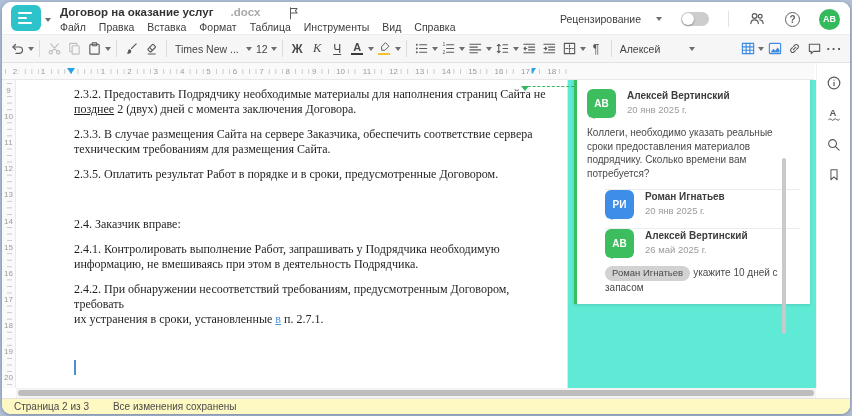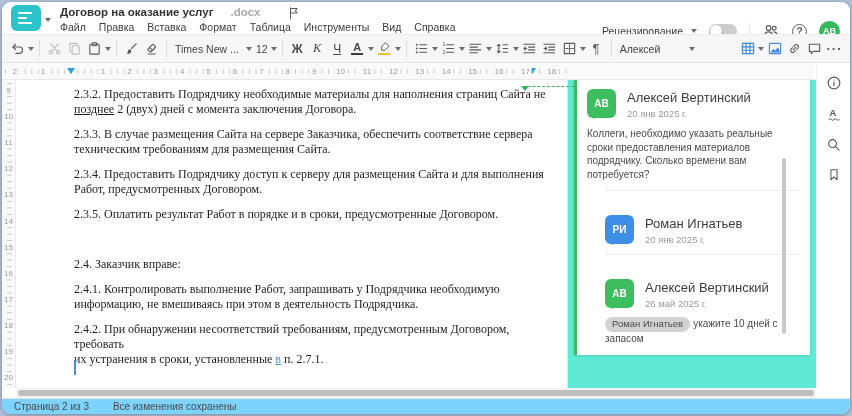--- a/index.html
+++ b/index.html
@@ -14,21 +14,21 @@
   .app-btn .bar{height:2.3px;background:#fff;border-radius:2px}
   .b1{width:14px}.b2{width:9px}.b3{width:14px}
   .crt{width:0;height:0;border:3.2px solid transparent;border-top:4.2px solid #6d6d6d;display:inline-block;margin-top:4px}
   .app-crt{position:absolute;left:43px;top:12px}
   .title-row{position:absolute;left:58px;top:4px;display:flex;gap:17px;height:13px}
   .doc-title{font-size:11.5px;font-weight:bold;color:#333}
   .doc-ext{font-size:11.5px;font-weight:bold;color:#a8a8a8}
   .flag{margin-left:9px}
   .menubar{position:absolute;left:58px;top:19px;display:flex;gap:13px;font-size:10.5px;color:#3d3d3d}
   .menu-item{cursor:pointer}
-  .topbar-right{position:absolute;right:10px;top:18px;display:flex;align-items:center;gap:12px;height:22px}
+  .topbar-right{position:absolute;right:10px;top:6px;display:flex;align-items:center;gap:19px;height:22px}
   .review{font-size:10.5px;color:#3d3d3d;cursor:pointer}
   .topbar-right .crt{margin:3px 0 0 -4px}
   .toggle{width:28px;height:14px;border-radius:8px;background:#cdcdcd;position:relative;cursor:pointer}
   .knob{position:absolute;left:1px;top:1px;width:12px;height:12px;border-radius:50%;background:#fff;box-shadow:0 1px 2px rgba(0,0,0,.35)}
   .vdiv{width:1px;height:16px;background:#e2e2e2}
   .help{width:15px;height:15px;border-radius:50%;border:1.3px solid #5f5f5f;color:#5f5f5f;font-size:10px;font-weight:bold;
         display:flex;align-items:center;justify-content:center;box-sizing:border-box;cursor:pointer}
   .avatar{width:21px;height:21px;border-radius:50%;color:#fff;font-size:9px;font-weight:bold;
           display:flex;align-items:center;justify-content:center;cursor:pointer}
   
@@ -72,38 +72,38 @@
             font-size:12px;line-height:15px;color:#1f1f1f}
   .para{margin:0 0 10px 0;white-space:pre-wrap;min-height:15px}
   .u{text-decoration:underline}
   .lnk{color:#4a90d9;text-decoration:underline}
   .cursor{position:absolute;left:58px;top:280px;width:1.5px;height:15px;background:#4d8fd3}
   .connector{position:absolute;left:507px;top:6px;width:51px;border-top:1.5px dashed #35b85e}
   .connector::before{content:'';position:absolute;left:-2px;top:-1px;width:0;height:0;border:4px solid transparent;border-top:5px solid #35b85e}
   
   .comment-card{position:absolute;left:558px;top:0;width:236px;background:#fff;border-left:3px solid #3cbe5e;
                 box-shadow:0 1px 3px rgba(0,0,0,.13);padding:9px 10px 10px 10px;box-sizing:border-box}
-  .cmt.reply{margin-left:18px;border-top:1px solid #ececec;margin-top:9px;padding-top:24px}
+  .cmt.reply{margin-left:18px;border-top:1px solid #ececec;margin-top:9px;padding-top:0}
   .chead{display:flex;align-items:flex-start;gap:11px}
   .bubble{width:29px;height:29px;border-radius:6px;position:relative;color:#fff;font-size:10px;font-weight:bold;
           display:flex;align-items:center;justify-content:center;flex:none}
   .bubble::after{content:'';position:absolute;left:3px;bottom:-5px;width:0;height:0;border:4px solid transparent;border-top-color:inherit}
-  .cname{font-size:13px;font-weight:normal;color:#3d3d3d;margin-top:1px}
+  .cname{font-size:10px;font-weight:bold;color:#3d3d3d;margin-top:1px}
   .cdate{font-size:9.5px;color:#9b9b9b;margin-top:3px}
   .cbody{font-size:10px;color:#4a4a4a;line-height:1.35;margin-top:8px}
   .pill{display:inline-block;background:#d2d2d2;color:#4a4a4a;border-radius:8px;padding:1px 7px;font-size:9.5px;margin-right:3px}
   .vscroll{position:absolute;top:78px;right:30px;width:4px;height:176px;background:#c9c9c9;border-radius:2px}
   
   .sidebar{position:absolute;top:61px;right:0;width:34px;bottom:26px;background:#fff;border-left:1px solid #f0f0f0;
            display:flex;flex-direction:column;align-items:center;gap:15px;padding-top:12px;box-sizing:border-box}
   .sb{cursor:pointer;display:flex}
   
   .hscroll{position:absolute;left:14px;right:34px;bottom:16px;height:10px;background:#f3f3f3}
   .hthumb{position:absolute;left:2px;right:2px;top:2px;height:6px;background:#bdbdbd;border-radius:3px;cursor:pointer}
-  .statusbar{position:absolute;left:0;right:0;bottom:0;height:16px;background:#7dd3fc;border-top:1px solid #e4e4e4;
+  .statusbar{position:absolute;left:0;right:0;bottom:0;height:16px;background:#fef9c3;border-top:1px solid #e4e4e4;
              display:flex;align-items:center;padding:0 12px;font-size:10px;color:#4a4a4a;gap:24px;box-sizing:border-box}
   .zoomgrp{margin-left:auto;display:flex;align-items:center;gap:8px}
   .zbtn{font-size:12px;color:#4f4f4f;cursor:pointer;line-height:10px}
   .slider{width:72px;height:2px;background:#d5d5d5;border-radius:1px;position:relative;cursor:pointer}
   .sl-knob{position:absolute;left:33px;top:-3.5px;width:9px;height:9px;border-radius:50%;background:#3f3f3f}
   .zoomval{display:flex;align-items:center;gap:3px;cursor:pointer}
 </style>
 </head>
 <body>
 
@@ -343,22 +343,20 @@
       <span class="vnum" style="top: 297.1px;">20</span>
     </div>
 
   <div class="content">
     <div class="page">
       <div class="doc-text">
           <div class="para"><span>2.3.2. Предоставить Подрядчику необходимые материалы для наполнения страниц Сайта не
 </span><span class="u">позднее</span><span> 2 (двух) дней с момента заключения Договора.</span></div>
           <div class="para"><span>2.3.3. В случае размещения Сайта на сервере Заказчика, обеспечить соответствие сервера
 техническим требованиям для размещения Сайта.</span></div>
-          <div class="para"><span>2.3.4. Предоставить Подрядчику доступ к серверу для размещения Сайта и для выполнения
-Работ, предусмотренных Договором.</span></div>
           <div class="para"><span>2.3.5. Оплатить результат Работ в порядке и в сроки, предусмотренные Договором.</span></div>
           <div class="para"><span></span></div>
           <div class="para"><span>2.4. Заказчик вправе:</span></div>
           <div class="para"><span>2.4.1. Контролировать выполнение Работ, запрашивать у Подрядчика необходимую
 информацию, не вмешиваясь при этом в деятельность Подрядчика.</span></div>
           <div class="para"><span>2.4.2. При обнаружении несоответствий требованиям, предусмотренным Договором, требовать
 их устранения в сроки, установленные </span><span class="lnk">в</span><span> п. 2.7.1.</span></div>
         </div>
       <div class="cursor"></div>
     </div>

